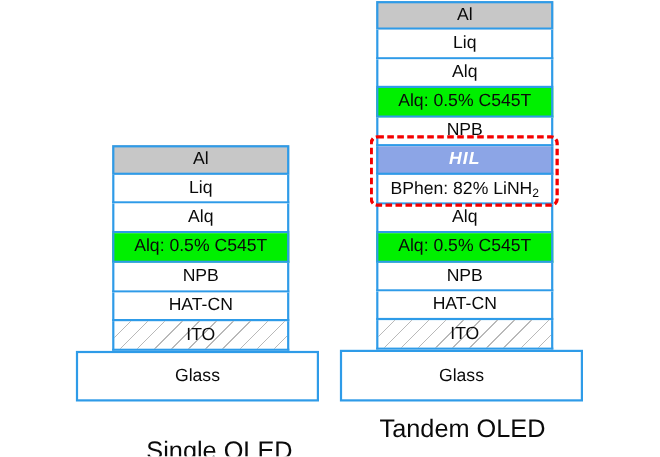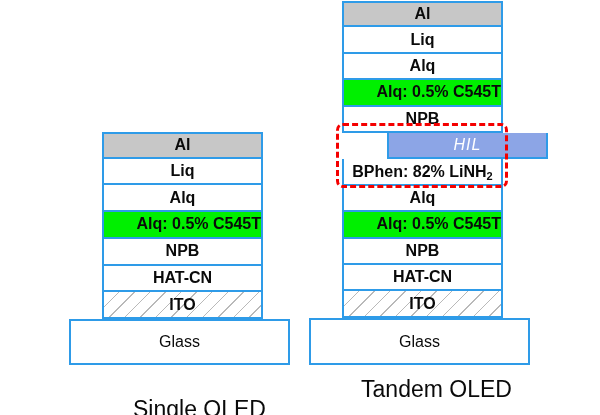--- a/index.html
+++ b/index.html
@@ -23,28 +23,27 @@
   .layer{
     position:relative;
     width:100%;
     border:2px solid var(--blue);
     border-top:none;
     background:#ffffff;
     display:flex;align-items:center;justify-content:center;
     font-size:16px;color:var(--ink);
     white-space:nowrap;
     line-height:1;
-    font-weight:bold;
   }
   .layer:first-child{border-top:2px solid var(--blue);}
   .stack-left .layer{height:26.71px;}
   .stack-right .layer{height:26.42px;}
   .layer.metal{background:var(--metal);}
-  .layer.emitter{background:var(--green);justify-content:flex-end;}
-  .layer.hil{background:var(--hil);color:#ffffff;font-weight:normal;font-style:italic;letter-spacing:1px;margin-left:45px;}
+  .layer.emitter{background:var(--green);}
+  .layer.hil{background:var(--hil);color:#ffffff;font-weight:bold;font-style:italic;letter-spacing:1px;}
   .layer.ito{
     background:
       repeating-linear-gradient(135deg,
         rgba(0,0,0,0) 0px, rgba(0,0,0,0) 10px,
         #b9b9b9 10px, #b9b9b9 11px);
   }
   .layer sub{font-size:11px;line-height:1;transform:translateY(5px);}
   .glass{
     position:absolute;
     width:221px;
@@ -67,21 +66,21 @@
     pointer-events:none;
     z-index:5;
     background:transparent;
   }
   
   .stack-left{left:102px;top:132px;}
   .glass-left{left:69px;top:319px;height:46px;}
   .caption-left{left:87px;top:376px;margin-top:20px;}
   .stack-right{left:342px;top:1px;}
   .glass-right{left:309px;top:318px;height:47px;}
-  .caption-right{left:324px;top:376px;}
+  .caption-right{left:308px;top:376px;}
 </style>
 </head>
 <body>
 
 <div class="canvas">
 
   <div class="stack stack-left">
     <div class="layer metal">
         <span>Al</span>
       </div>

